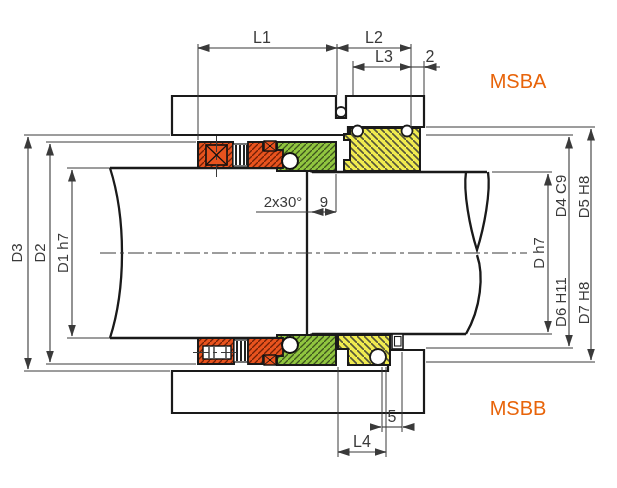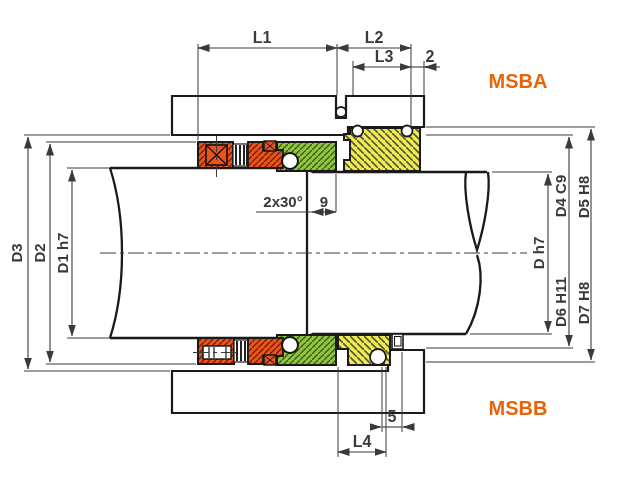--- a/index.html
+++ b/index.html
@@ -1,17 +1,17 @@
 <!DOCTYPE html>
 <html><head>
 <meta charset="utf-8">
 <style>
   html,body{margin:0;padding:0;background:#ffffff;}
   .stage{position:relative;width:617px;height:488px;background:#fff;overflow:hidden;
-         font-family:"Liberation Sans", sans-serif;font-weight:bold;}
+         font-family:"Liberation Sans", sans-serif;}
   svg{position:absolute;left:0;top:0;}
   .outline{stroke:#1a1a1a;stroke-width:2.2;fill:none;}
   .dim{stroke:#3a3a3a;stroke-width:1.1;fill:none;}
   .thin{stroke:#3a3a3a;stroke-width:1;fill:none;}
   .center{stroke:#3a3a3a;stroke-width:1;fill:none;stroke-dasharray:16 4 4 4;}
   .dim-text{fill:#3a3a3a;font-family:"Liberation Sans", sans-serif;font-size:15px;}
   .dim-text-lg{fill:#3a3a3a;font-family:"Liberation Sans", sans-serif;font-size:16px;}
   .model-text{font-family:"Liberation Sans", sans-serif;font-size:20px;}
 </style>
 </head>

